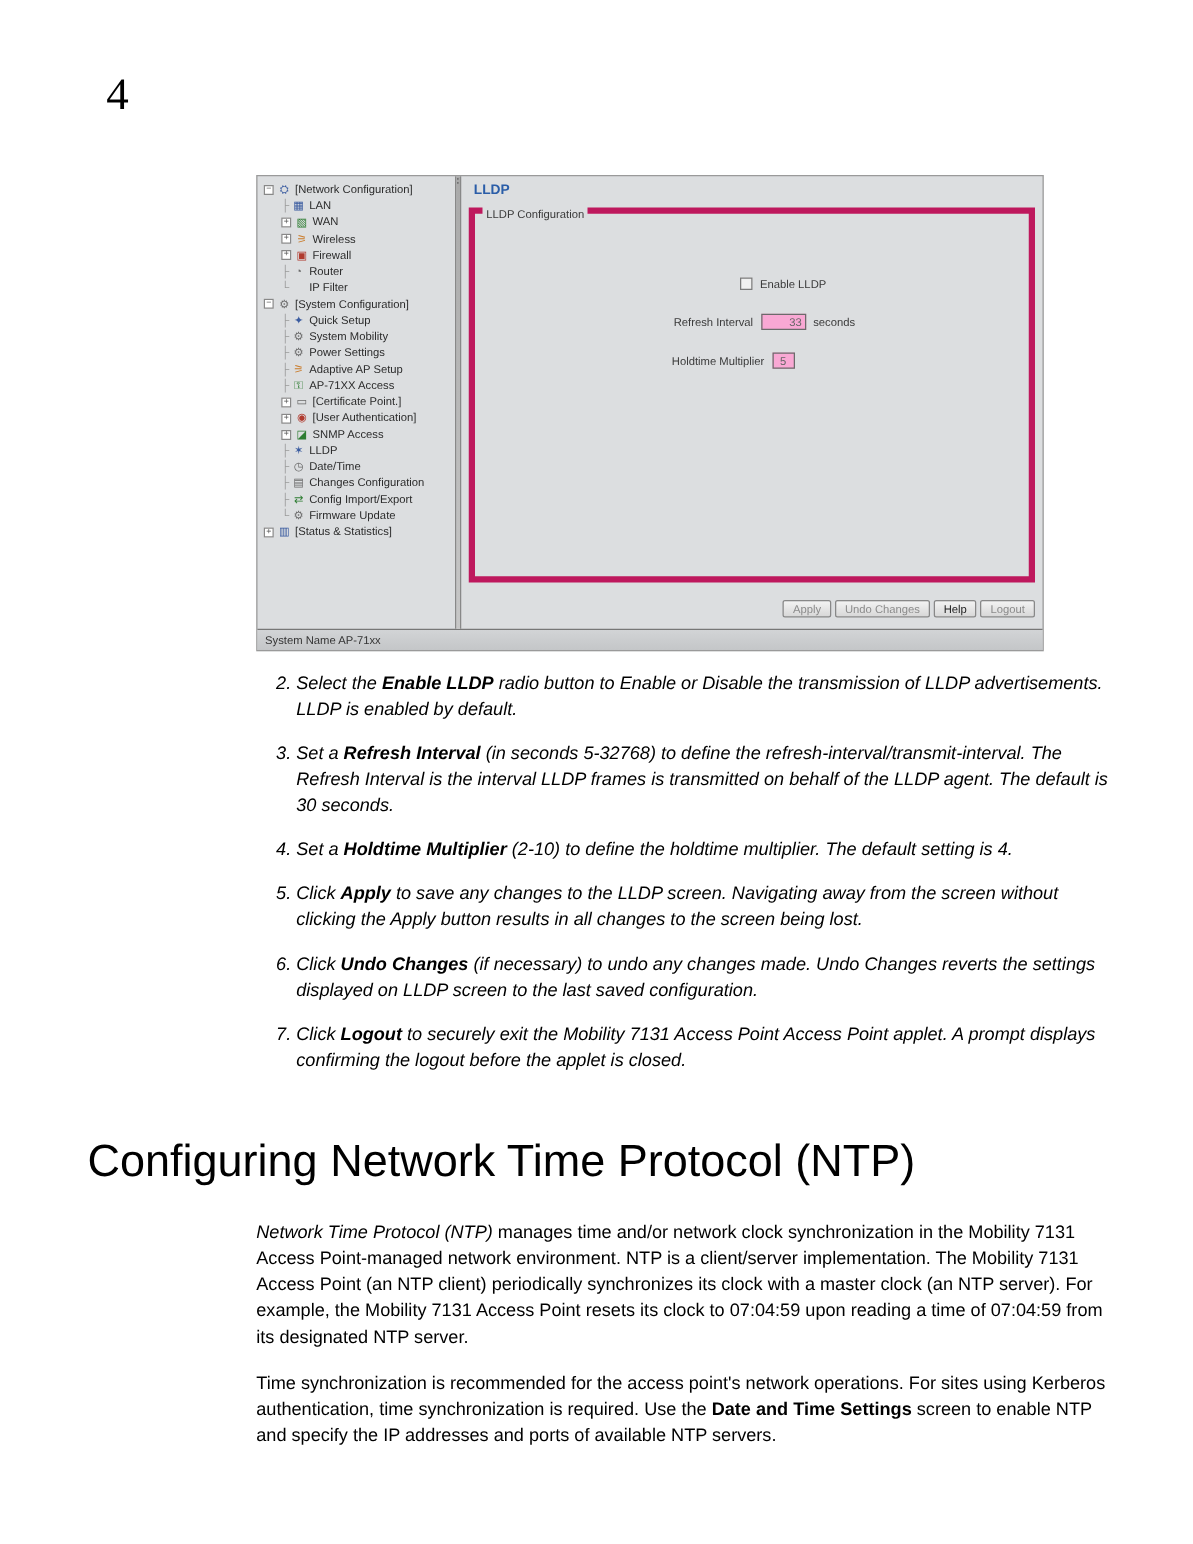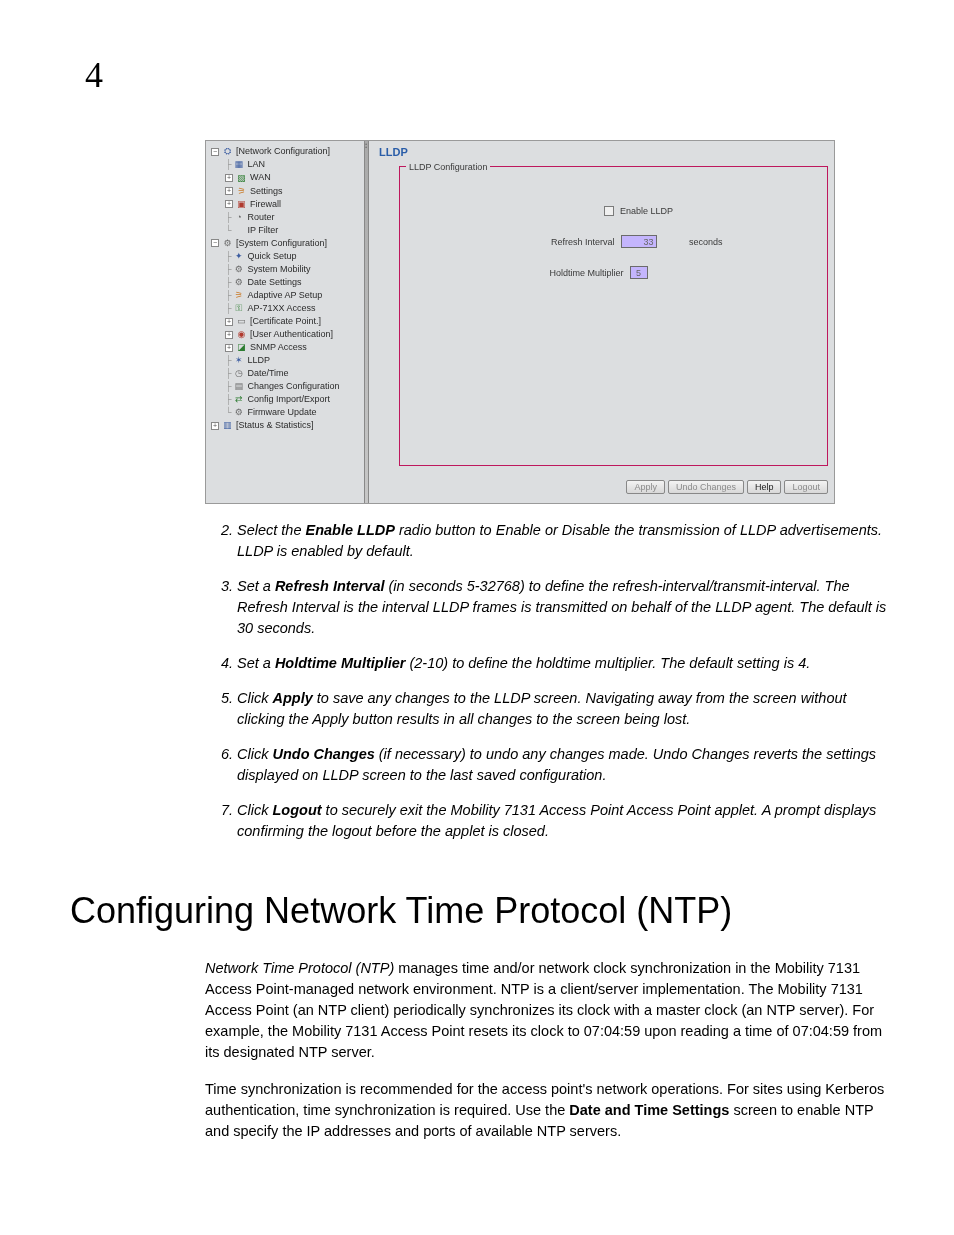--- a/index.html
+++ b/index.html
@@ -92,56 +92,55 @@
     display: flex;
     flex-direction: column;
   }
   .panel-title {
     color: #2a5da8;
     font-weight: bold;
     font-size: 11px;
     padding: 0 0 5px 4px;
   }
   .fieldset {
-    border: 1px solid #be185d;
-    padding: 10px 12px 14px 12px;
+    border: 5px solid #be185d;
+    padding: 22px 12px 14px 12px;
     height: 300px;
     background: #dcdee0;
     position: relative;
-    margin-left: 24px;
   }
   .fieldset .legend {
     position: absolute;
     top: -6px;
     left: 6px;
     background: #dcdee0;
     padding: 0 3px;
     font-size: 9px;
     color: #3a3a3a;
   }
   .formrow {
     display: flex;
     align-items: center;
     justify-content: center;
     gap: 6px;
     margin: 18px 0 0 0;
     font-size: 9px;
   }
   .formrow.first { margin-top: 28px; }
   .formrow .lbl { text-align: right; width: 110px; }
-  .formrow .after { text-align: right; width: 60px; }
+  .formrow .after { text-align: left; width: 60px; }
   .chk {
     width: 10px; height: 10px;
     border: 1px solid #7a7a7a;
     background: #f0f0f0;
     display: inline-block;
   }
   .txt {
     border: 1px solid #6b6b6b;
-    background: #c4b5fd;
+    background: #f9a8d4;
     height: 13px;
     width: 36px;
     font-size: 9px;
     padding: 0 2px;
     text-align: right;
     color: #666;
   }
   .txt.sm { width: 18px; text-align: center; }
   .btnbar {
     display: flex;
@@ -215,21 +214,21 @@
           <span>LAN</span>
         </div>
       <div class="row ch">
           <span class="toggle">+</span>
           <span class="ico c-green">▧</span>
           <span>WAN</span>
         </div>
       <div class="row ch">
           <span class="toggle">+</span>
           <span class="ico c-orange">⚞</span>
-          <span>Settings</span>
+          <span>Wireless</span>
         </div>
       <div class="row ch">
           <span class="toggle">+</span>
           <span class="ico c-red">▣</span>
           <span>Firewall</span>
         </div>
       <div class="row ch">
           <span class="branch">├</span>
           <span class="ico c-gray">◔</span>
           <span>Router</span>
@@ -250,21 +249,21 @@
           <span>Quick Setup</span>
         </div>
       <div class="row ch">
           <span class="branch">├</span>
           <span class="ico c-gray">⚙</span>
           <span>System Mobility</span>
         </div>
       <div class="row ch">
           <span class="branch">├</span>
           <span class="ico c-gray">⚙</span>
-          <span>Date Settings</span>
+          <span>Power Settings</span>
         </div>
       <div class="row ch">
           <span class="branch">├</span>
           <span class="ico c-orange">⚞</span>
           <span>Adaptive AP Setup</span>
         </div>
       <div class="row ch">
           <span class="branch">├</span>
           <span class="ico c-green">⚿</span>
           <span>AP-71XX Access</span>
@@ -346,20 +345,21 @@
       </div>
 
       <div class="btnbar">
         <button class="btn">Apply</button>
         <button class="btn">Undo Changes</button>
         <button class="btn enabled">Help</button>
         <button class="btn">Logout</button>
       </div>
     </div>
   </div>
+  <div class="statusbar">System Name AP-71xx</div>
 </div>
 
 <ol class="steps" start="2">
   <li><span>Select the </span><strong>Enable LLDP</strong><span> radio button to Enable or Disable the transmission of LLDP advertisements. LLDP is enabled by default.</span></li>
   <li><span>Set a </span><strong>Refresh Interval</strong><span> (in seconds 5-32768) to define the refresh-interval/transmit-interval. The Refresh Interval is the interval LLDP frames is transmitted on behalf of the LLDP agent. The default is 30 seconds.</span></li>
   <li><span>Set a </span><strong>Holdtime Multiplier</strong><span> (2-10) to define the holdtime multiplier. The default setting is 4.</span></li>
   <li><span>Click </span><strong>Apply</strong><span> to save any changes to the LLDP screen. Navigating away from the screen without clicking the Apply button results in all changes to the screen being lost.</span></li>
   <li><span>Click </span><strong>Undo Changes</strong><span> (if necessary) to undo any changes made. Undo Changes reverts the settings displayed on LLDP screen to the last saved configuration.</span></li>
   <li><span>Click </span><strong>Logout</strong><span> to securely exit the Mobility 7131 Access Point Access Point applet. A prompt displays confirming the logout before the applet is closed.</span></li>
 </ol>

